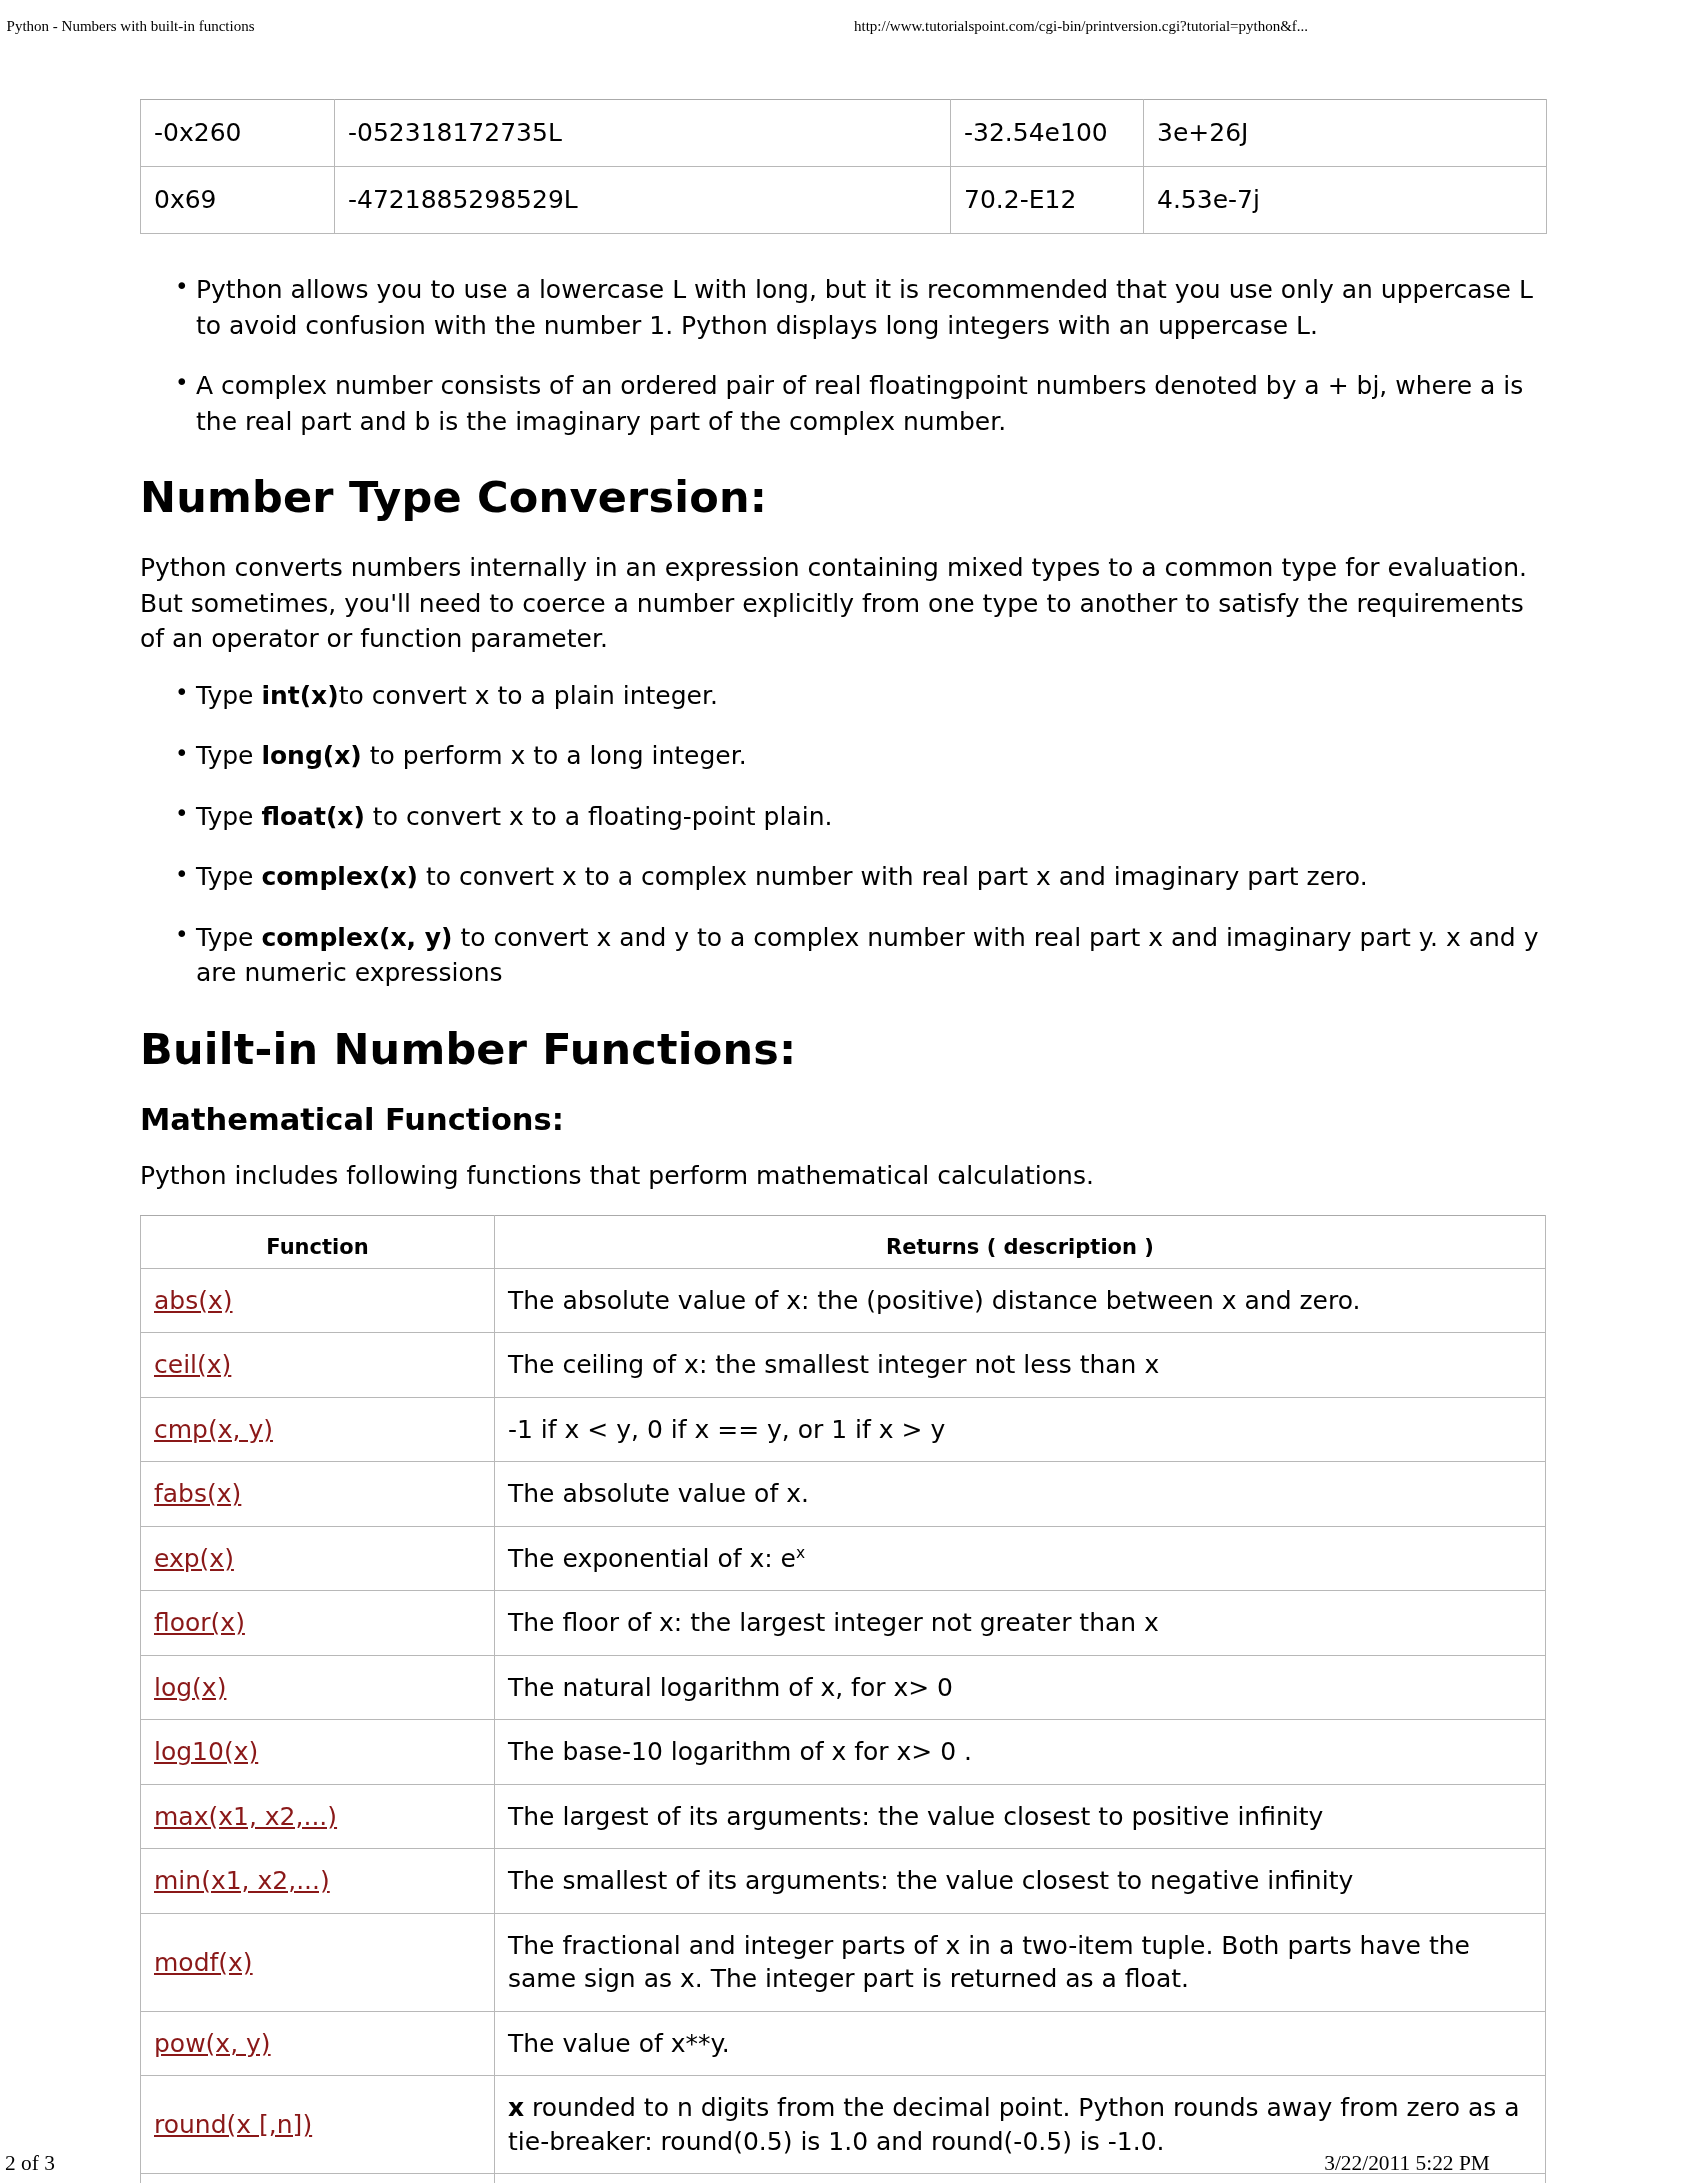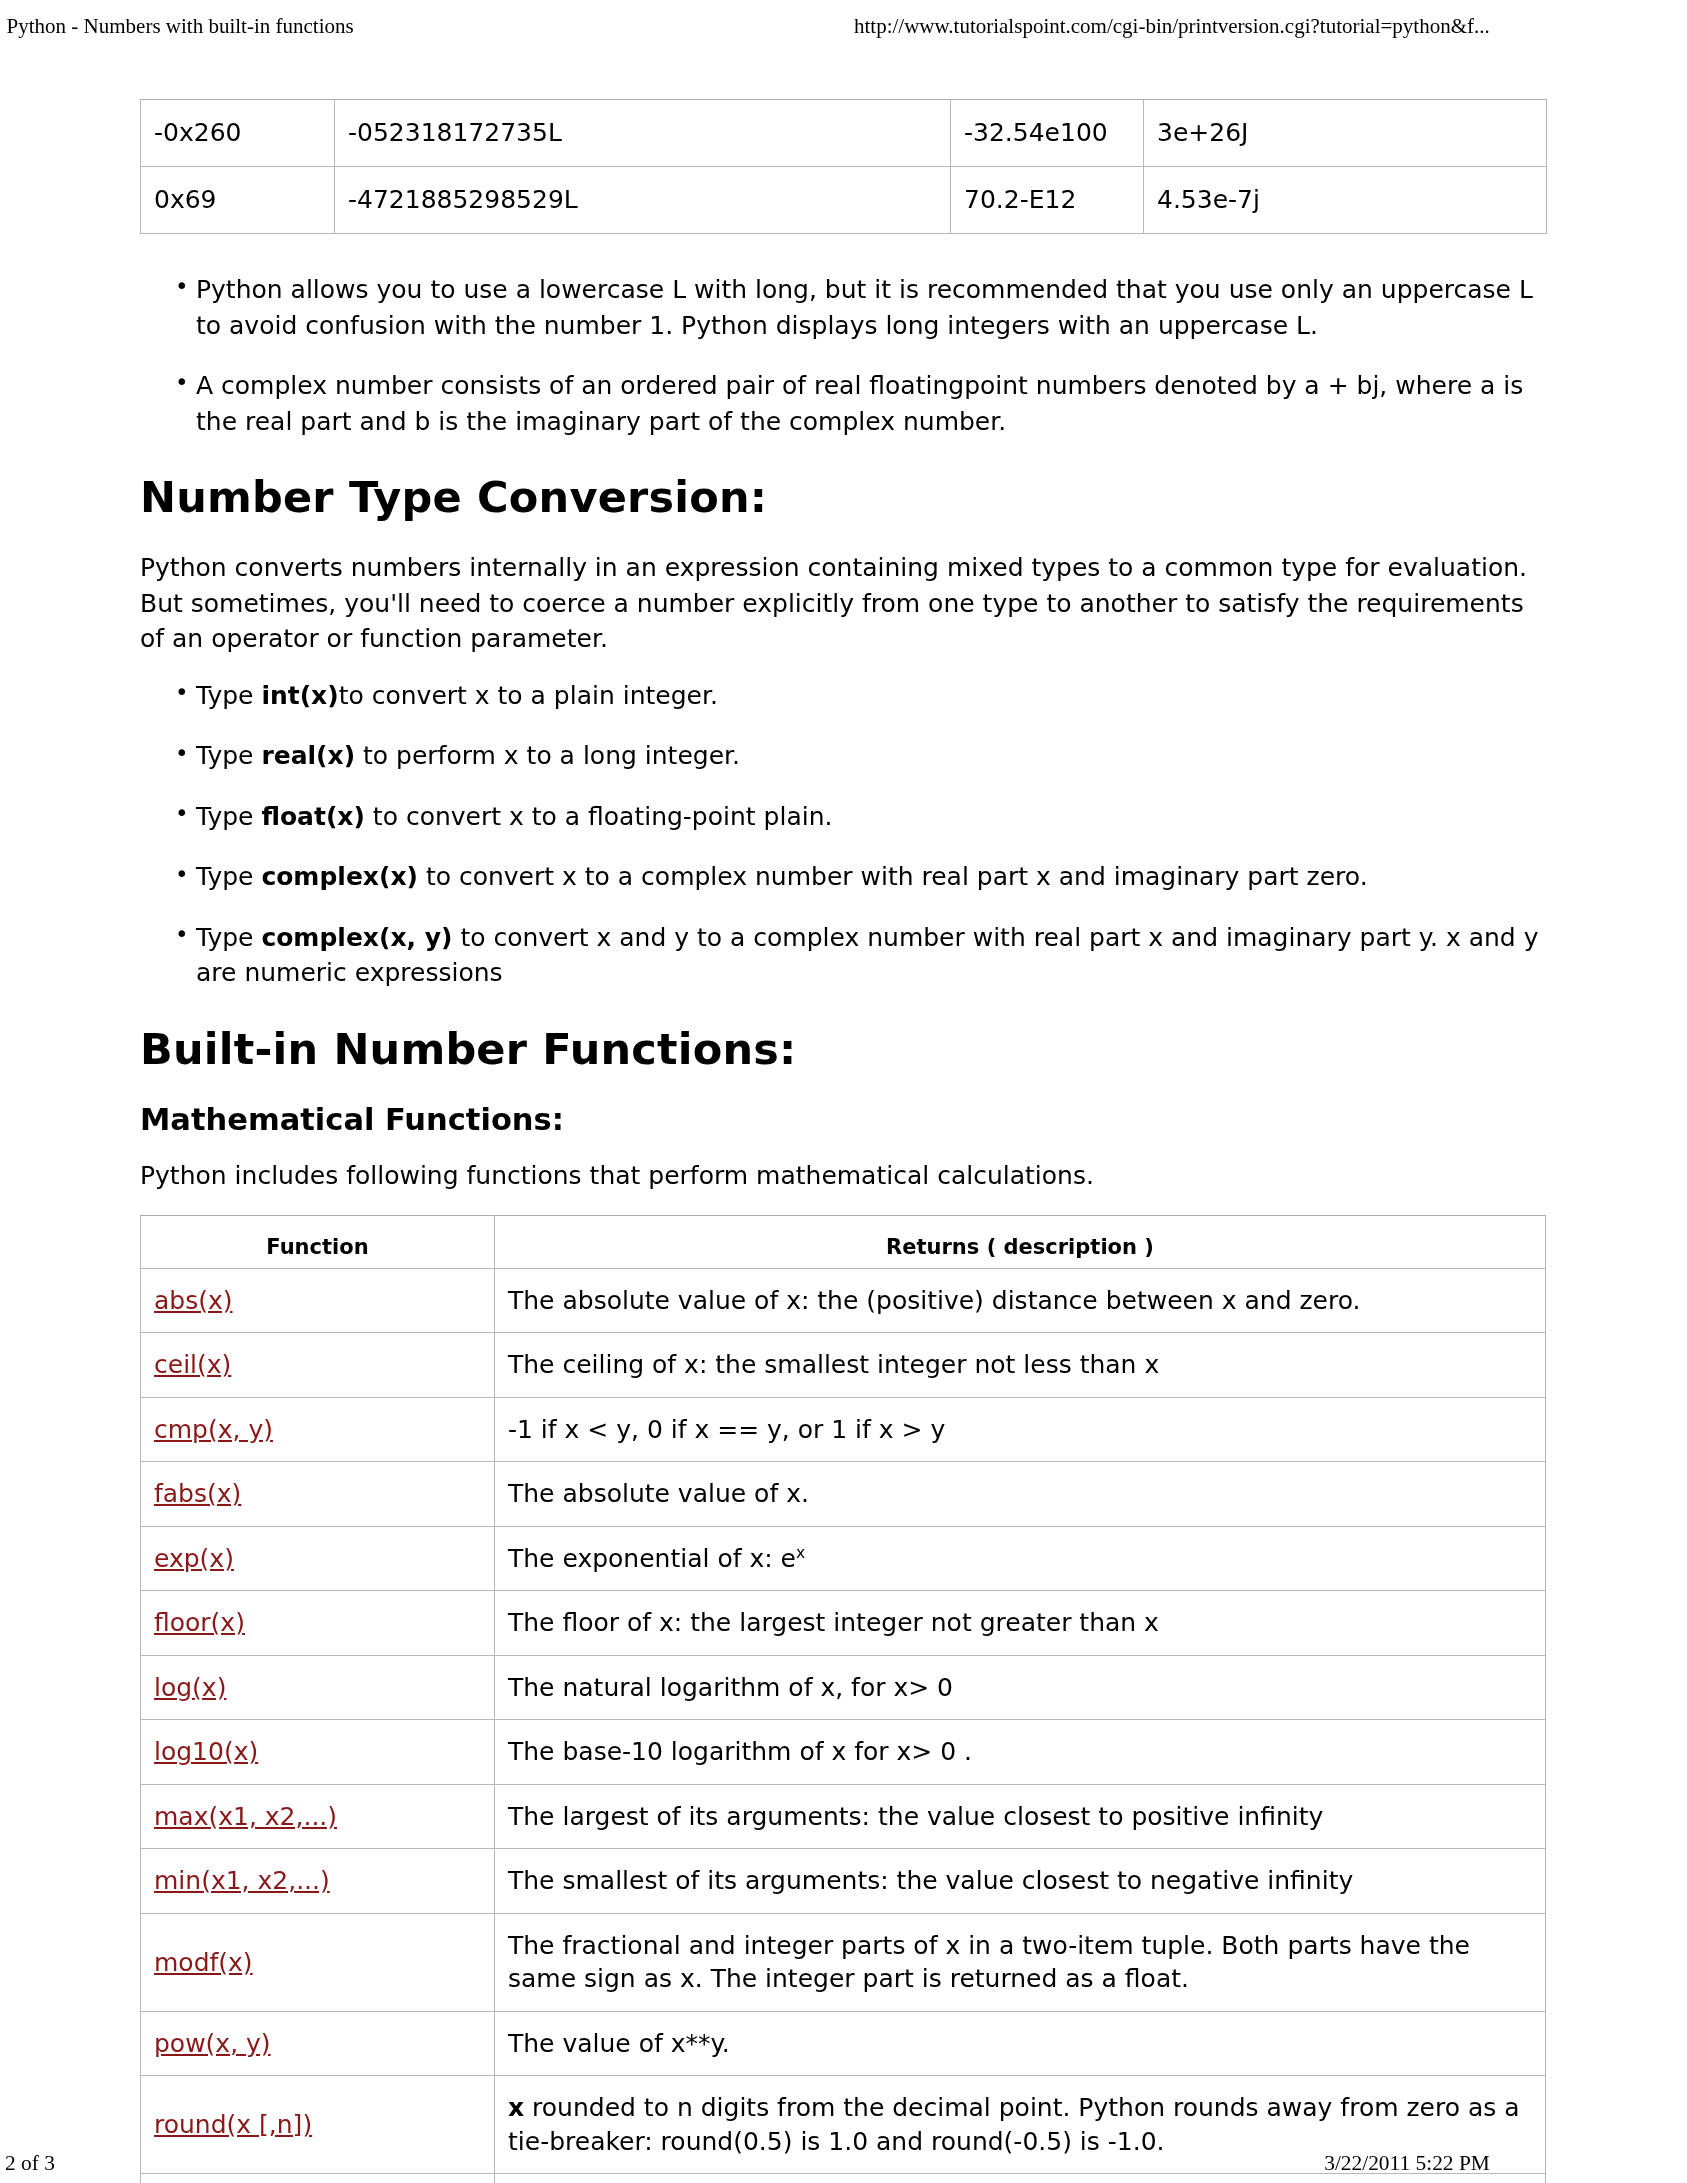--- a/index.html
+++ b/index.html
@@ -19,21 +19,21 @@
   
   .page-header {
     position: absolute;
     top: 8.2px;
     left: 0;
     width: 1687px;
     height: 36px;
     display: flex;
     align-items: center;
     font-family: "Liberation Serif", serif;
-    font-size: 21px;
+    font-size: 15px;
     color: #000;
   }
   .page-header .hdr-title {
     position: absolute;
     left: 6.6px;
     white-space: nowrap;
   }
   .page-header .hdr-url {
     position: absolute;
     left: 854px;
@@ -221,21 +221,21 @@
 
   <h1 class="h-major">Number Type Conversion:</h1>
 
   <p class="body-text">Python converts numbers internally in an expression containing mixed types to a common type for evaluation. But sometimes, you'll need to coerce a number explicitly from one type to another to satisfy the requirements of an operator or function parameter.</p>
 
   <ul class="doc-list conv-list">
     <li>
       <span>Type </span><b>int(x)</b><span>to convert x to a plain integer.</span>
     </li>
     <li>
-      <span>Type </span><b>real(x)</b><span> to perform x to a long integer.</span>
+      <span>Type </span><b>long(x)</b><span> to perform x to a long integer.</span>
     </li>
     <li>
       <span>Type </span><b>float(x)</b><span> to convert x to a floating-point plain.</span>
     </li>
     <li>
       <span>Type </span><b>complex(x)</b><span> to convert x to a complex number with real part x and imaginary part zero.</span>
     </li>
     <li>
       <span>Type </span><b>complex(x, y)</b><span> to convert x and y to a complex number with real part x and imaginary part y. x and y are numeric expressions</span>
     </li>

